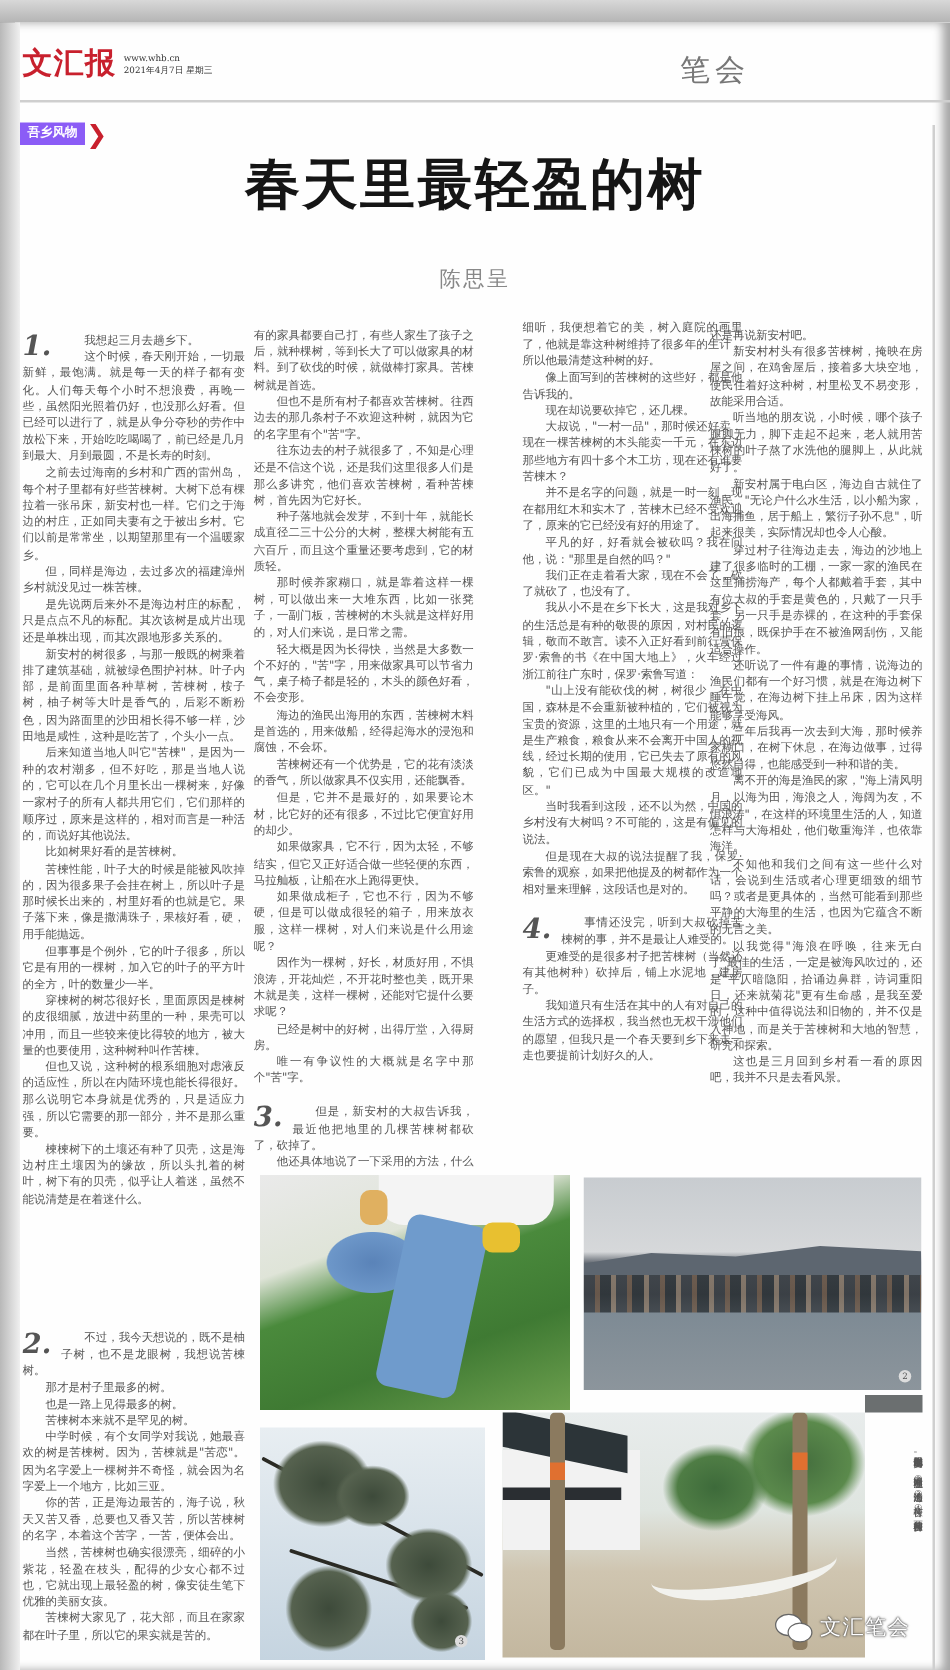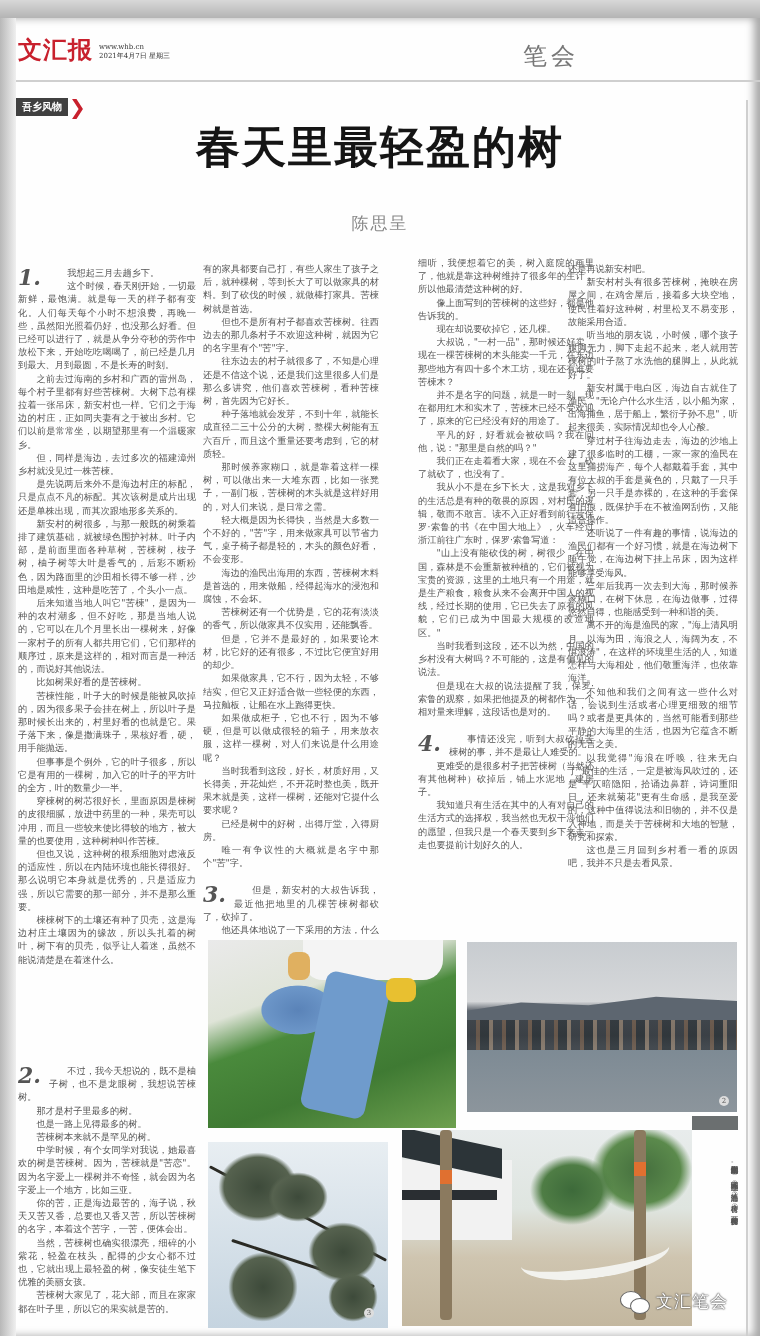--- a/index.html
+++ b/index.html
@@ -3,25 +3,25 @@
 <meta charset="utf-8">
 <style>
   html,body{margin:0;padding:0;}
   body{width:760px;height:1336px;overflow:hidden;background:#9a9a9a;position:relative;font-family:"DejaVu Serif","Liberation Serif",serif;}
   .topbar{position:absolute;left:0;top:0;width:760px;height:18px;background:linear-gradient(#d8d8d8,#b4b4b4);}
   .page{position:absolute;left:12px;top:18px;width:748px;height:1318px;background:#fefefe;box-shadow:-6px 0 8px rgba(0,0,0,0.35) inset;}
   .leftshade{position:absolute;left:0;top:18px;width:16px;height:1318px;background:linear-gradient(90deg,#b8b8b8,#f0f0f0);}
   .mast{position:absolute;left:18px;top:36px;display:flex;align-items:flex-end;}
   .logo{color:#c8202d;font-weight:bold;font-size:24px;letter-spacing:1px;line-height:28px;font-family:"DejaVu Serif",serif;text-align:center;}
   .mastmeta{margin-left:6px;font-size:7px;color:#333;line-height:9px;padding-bottom:3px;}
-  .section-name{position:absolute;left:523px;top:40px;font-size:24px;color:#777;letter-spacing:4px;font-family:"DejaVu Sans",sans-serif;}
+  .section-name{position:absolute;left:544px;top:40px;font-size:24px;color:#777;letter-spacing:4px;font-family:"DejaVu Sans",sans-serif;}
   .mastline{position:absolute;left:16px;top:80px;width:744px;height:2px;background:#cfcfcf;}
   .rightrule{position:absolute;left:746px;top:100px;width:2px;height:1236px;background:#cfcfcf;}
   .tag{position:absolute;left:16px;top:98px;height:18px;display:flex;align-items:center;}
-  .tag-label{background:#404040;color:#fff;font-size:10px;padding:0 6px;height:18px;line-height:18px;font-weight:bold;}
+  .tag-label{background:#8b5cf6;color:#fff;font-size:10px;padding:0 6px;height:18px;line-height:18px;font-weight:bold;}
   .tag-chev{color:#c8202d;font-size:20px;line-height:18px;font-weight:bold;margin-left:1px;font-family:"DejaVu Sans",sans-serif;}
   .title{position:absolute;left:0;width:760px;top:118px;text-align:center;font-size:44px;font-weight:bold;color:#151515;letter-spacing:2px;}
   .byline{position:absolute;left:0;width:760px;top:212px;text-align:center;font-size:17px;color:#888;letter-spacing:2px;}
   .col{position:absolute;font-size:9.2px;line-height:13.2px;color:#555;text-align:justify;overflow:hidden;font-family:"DejaVu Sans",sans-serif;}
   .col p{margin:0;text-indent:2em;}
   .col p.noind{text-indent:0;}
   .col .gap{height:14px;}
   .num{font-family:"DejaVu Serif",serif;font-style:italic;font-size:22px;color:#555;float:left;line-height:22px;margin:0 8px 0 0;font-weight:bold;}
   .photo{position:absolute;overflow:hidden;}
   .photo-1{left:208px;top:940px;width:248px;height:188px;background:
@@ -115,21 +115,21 @@
   <p>但也不是所有村子都喜欢苦楝树。往西边去的那几条村子不欢迎这种树，就因为它的名字里有个"苦"字。</p>
   <p>往东边去的村子就很多了，不知是心理还是不信这个说，还是我们这里很多人们是那么多讲究，他们喜欢苦楝树，看种苦楝树，首先因为它好长。</p>
   <p>种子落地就会发芽，不到十年，就能长成直径二三十公分的大树，整棵大树能有五六百斤，而且这个重量还要考虑到，它的材质轻。</p>
   <p>那时候养家糊口，就是靠着这样一棵树，可以做出来一大堆东西，比如一张凳子，一副门板，苦楝树的木头就是这样好用的，对人们来说，是日常之需。</p>
   <p>轻大概是因为长得快，当然是大多数一个不好的，"苦"字，用来做家具可以节省力气，桌子椅子都是轻的，木头的颜色好看，不会变形。</p>
   <p>海边的渔民出海用的东西，苦楝树木料是首选的，用来做船，经得起海水的浸泡和腐蚀，不会坏。</p>
   <p>苦楝树还有一个优势是，它的花有淡淡的香气，所以做家具不仅实用，还能飘香。</p>
   <p>但是，它并不是最好的，如果要论木材，比它好的还有很多，不过比它便宜好用的却少。</p>
   <p>如果做家具，它不行，因为太轻，不够结实，但它又正好适合做一些轻便的东西，马拉舢板，让船在水上跑得更快。</p>
   <p>如果做成柜子，它也不行，因为不够硬，但是可以做成很轻的箱子，用来放衣服，这样一棵树，对人们来说是什么用途呢？</p>
-  <p>当时我看到这段，好长，材质好用，又长得美，开花灿烂，不开花时整也美，既开果木就是美，这样一棵树，还能对它提什么要求呢？</p>
+  <p>因作为一棵树，好长，材质好用，不惧浪涛，开花灿烂，不开花时整也美，既开果木就是美，这样一棵树，还能对它提什么要求呢？</p>
   <p>已经是树中的好树，出得厅堂，入得厨房。</p>
   <p>唯一有争议性的大概就是名字中那个"苦"字。</p>
   <div class="gap"></div>
   <span class="num">3.</span>
   <p>但是，新安村的大叔告诉我，最近他把地里的几棵苦楝树都砍了，砍掉了。</p>
   <p>他还具体地说了一下采用的方法，什么先去掉皮，然后怎么的，让人不忍</p>
 </div>
 
 <div class="col" style="left:386px;top:256px;width:176px;height:672px;margin-left:32px;">
   <p class="noind">细听，我便想着它的美，树入庭院的画里了，他就是靠这种树维持了很多年的生计，所以他最清楚这种树的好。</p>

